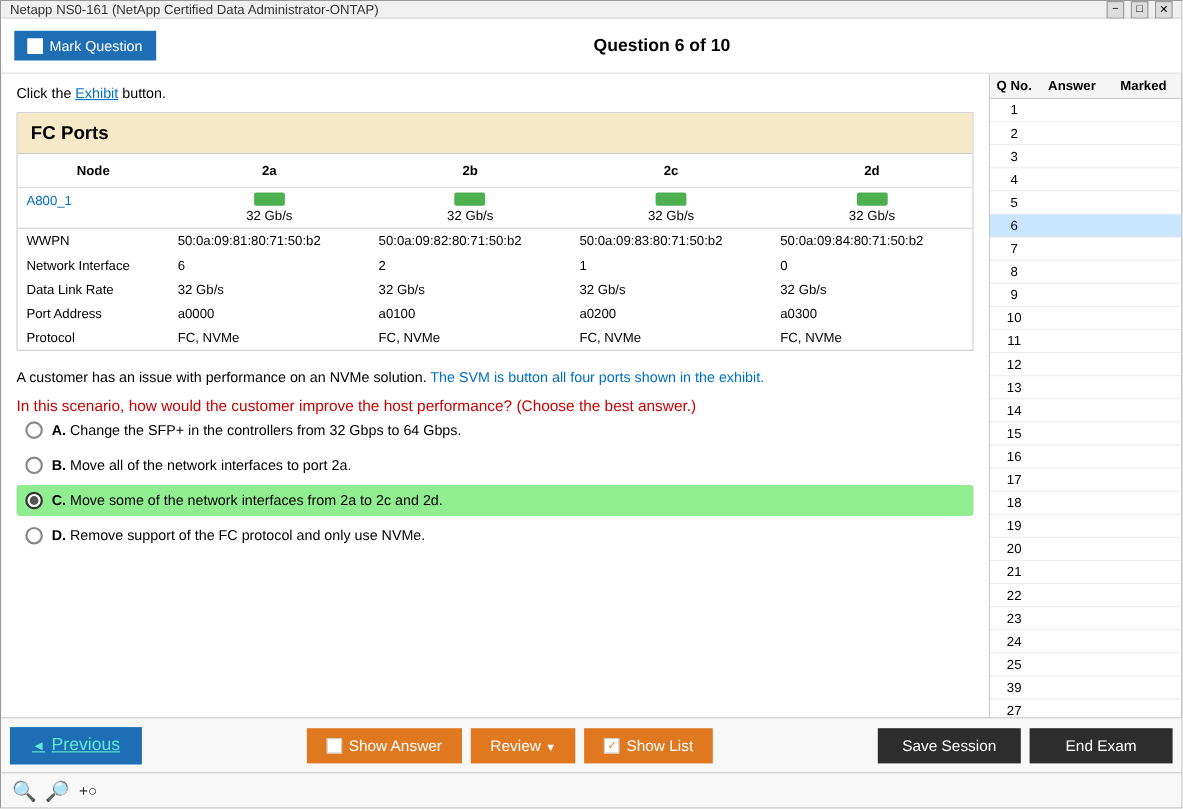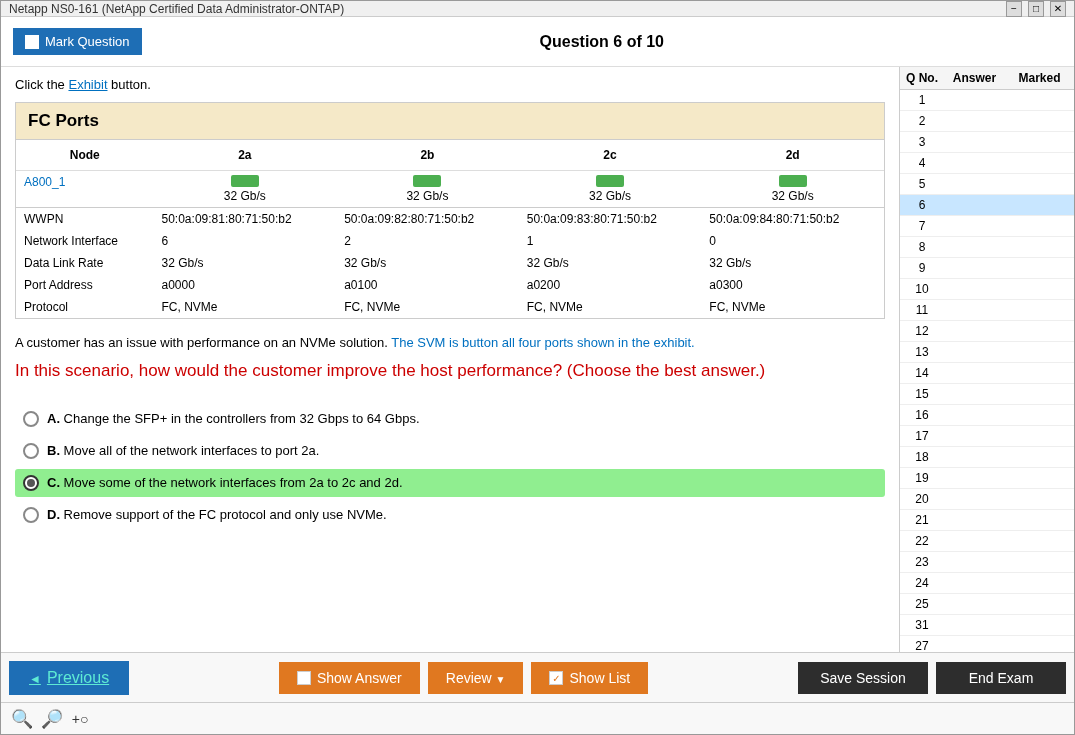--- a/index.html
+++ b/index.html
@@ -26,21 +26,21 @@
     .exhibit-table { border: 1px solid #ccc; margin-bottom: 14px; width: 100%; }
     .exhibit-header { background: #f5e9c8; padding: 8px 12px; font-size: 17px; font-weight: bold; border-bottom: 1px solid #ccc; }
     .fc-table { width: 100%; border-collapse: collapse; font-size: 12px; }
     .fc-table th { padding: 8px 8px; text-align: center; font-weight: bold; border-bottom: 1px solid #ddd; }
     .fc-table td { padding: 4px 8px; vertical-align: top; }
     .fc-table .node-link { color: #0070c0; }
     .fc-table .divider { border-top: 1px solid #ccc; }
     .port-speed { font-size: 12px; }
 
     .question-text { margin-bottom: 8px; font-size: 13px; line-height: 1.5; }
-    .question-sub { color: #c00; font-size: 17px; margin-bottom: 24px; }
+    .question-sub { color: #c00; font-size: 14px; margin-bottom: 0; }
 
     .answers { display: flex; flex-direction: column; gap: 4px; margin-bottom: 8px; }
     .answer-option { display: flex; align-items: center; gap: 8px; padding: 6px 8px; border-radius: 3px; cursor: pointer; }
     .answer-option.selected { background: #90ee90; }
     .answer-radio { width: 16px; height: 16px; border-radius: 50%; border: 2px solid #888; background: #fff; flex-shrink: 0; display: flex; align-items: center; justify-content: center; }
     .answer-radio.selected { border-color: #333; background: #fff; }
     .answer-radio.selected::after { content: ''; width: 8px; height: 8px; border-radius: 50%; background: #555; }
     .answer-label { font-size: 13px; }
     .answer-label strong { font-weight: bold; }
 
@@ -336,21 +336,21 @@
             <div>24</div>
             <div></div>
             <div></div>
           </div>
           <div class="sidebar-row">
             <div>25</div>
             <div></div>
             <div></div>
           </div>
           <div class="sidebar-row">
-            <div>31</div>
+            <div>39</div>
             <div></div>
             <div></div>
           </div>
           <div class="sidebar-row">
             <div>27</div>
             <div></div>
             <div></div>
           </div>
         </div>
     </div>

